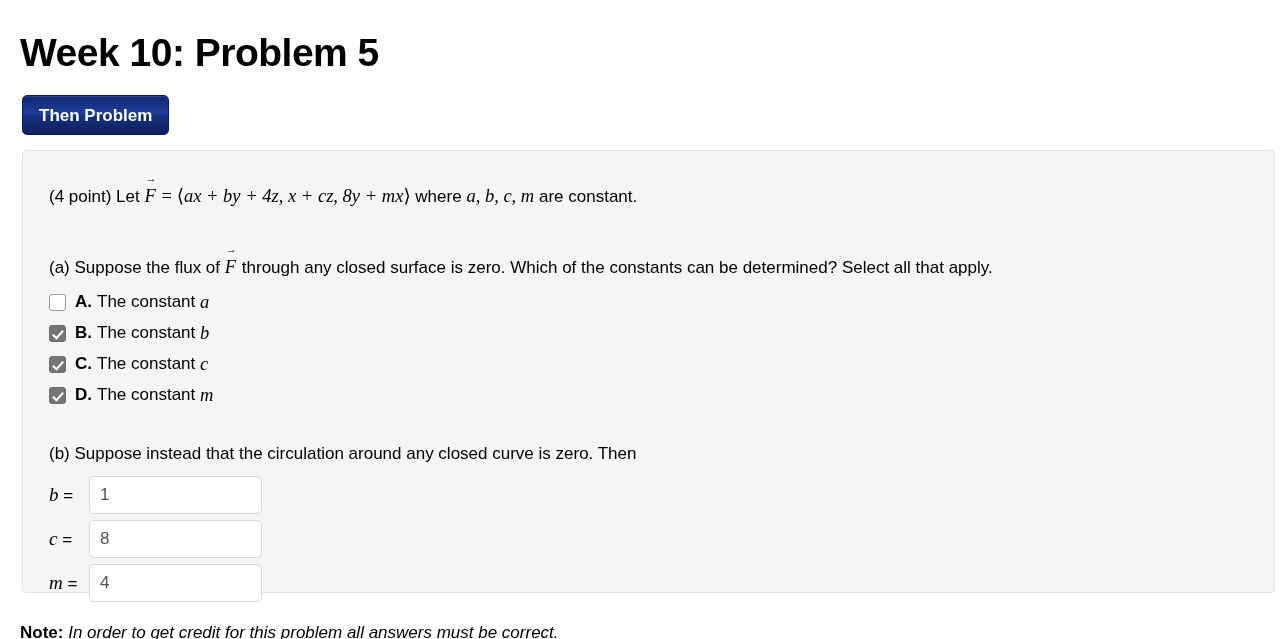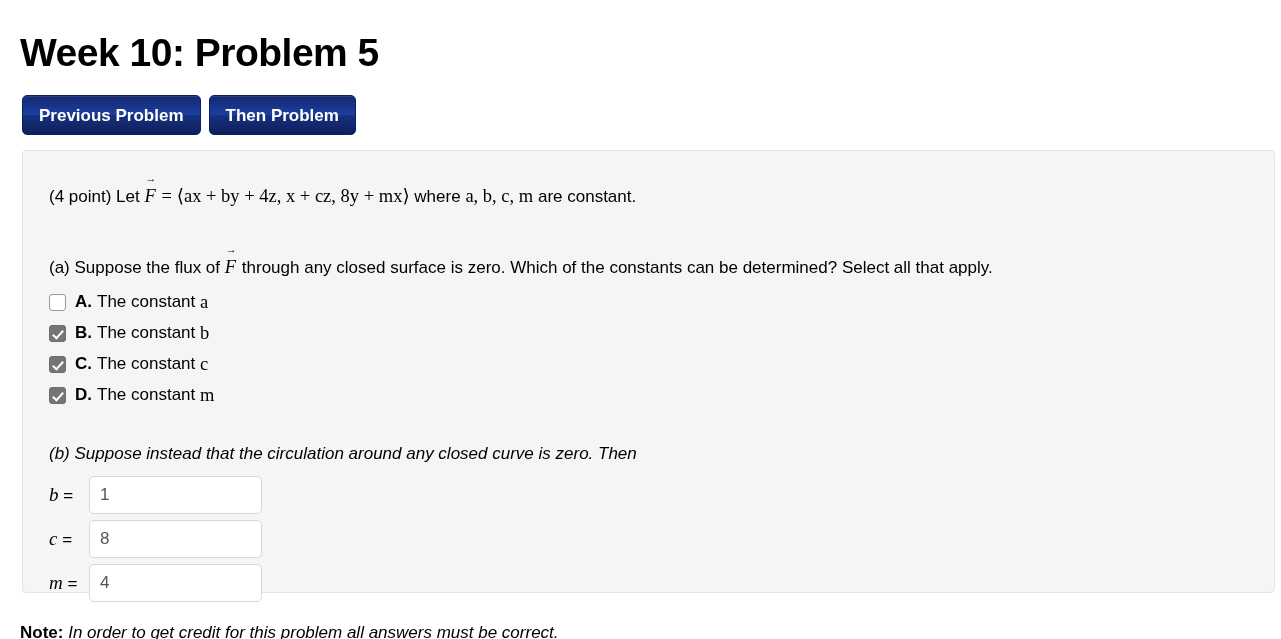--- a/index.html
+++ b/index.html
@@ -81,20 +81,21 @@
   }
 
   
   .body-text {
     font-size: 17px;
     color: #000;
     line-height: 1.45;
   }
   .math {
     font-family: "Liberation Serif", "DejaVu Serif", serif;
+    font-style: italic;
     font-size: 18.5px;
   }
   .math-upright {
     font-family: "Liberation Serif", "DejaVu Serif", serif;
     font-style: normal;
     font-size: 18.5px;
   }
   .vecF {
     position: relative;
     display: inline-block;
@@ -168,21 +169,20 @@
   .choice-letter {
     font-weight: bold;
     margin-right: 5px;
   }
 
   
   .part-b {
     margin: 0 0 0 12px;
     padding-top: 31px;
     font-size: 17px;
-    font-style: italic;
   }
   .answer-rows {
     margin: 7px 0 0 12px;
   }
   .answer-row {
     display: flex;
     align-items: center;
     height: 44px;
   }
   .ans-label {
@@ -225,21 +225,20 @@
   .footer-note .note-text { font-style: italic; }
 </style>
 </head>
 <body>
 
 <div class="page">
 
   <h1 class="page-title">Week 10: Problem 5</h1>
 
   <div class="nav-bar">
-    <button class="nav-btn">Previous Problem</button>
     <button class="nav-btn">Then Problem</button>
   </div>
 
   <div class="problem-panel">
     <div class="panel-inner">
 
       <div class="stmt-line body-text">
         <span>(4 point)</span>
         <span>Let</span>
         <span class="vecF"><span class="arrow">→</span><span>F</span></span>

